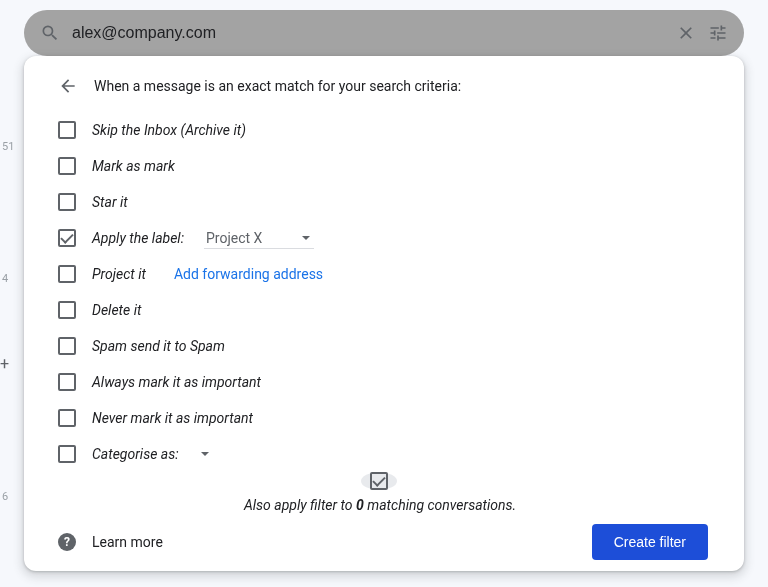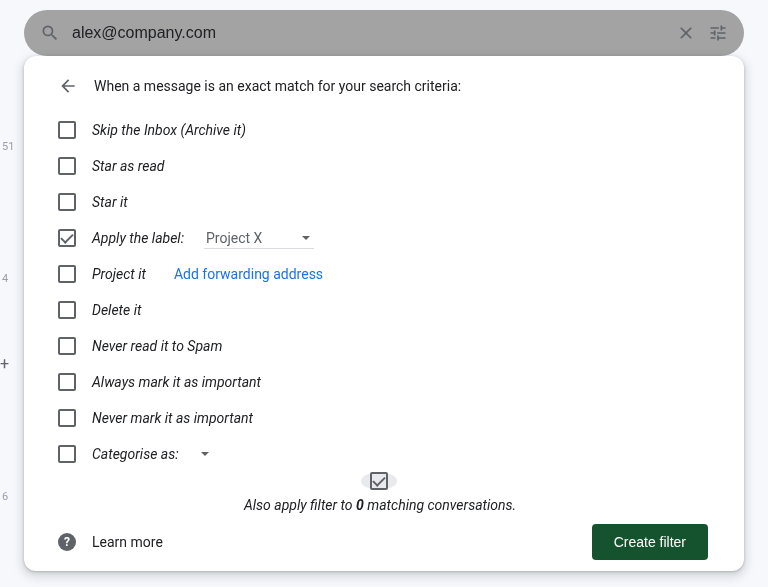--- a/index.html
+++ b/index.html
@@ -192,21 +192,21 @@
       align-items: center;
       justify-content: center;
       cursor: pointer;
     }
     .learn-more {
       font-size: 14px;
       color: #202124;
       cursor: pointer;
     }
     .create-btn {
-      background: #14532d;
+      background: #1d4ed8;
       color: #fff;
       border: none;
       border-radius: 4px;
       padding: 10px 22px;
       font-size: 14px;
       font-weight: 500;
       cursor: pointer;
     }
     .matching-row .option-label b { font-weight: bold; }
     .matching-row { gap: 7px; flex-direction: column; }
@@ -252,21 +252,21 @@
 
   <div class="options">
 
     <div class="option-row">
       <span class="checkbox"></span>
       <span class="option-label">Skip the Inbox (Archive it)</span>
     </div>
 
     <div class="option-row">
       <span class="checkbox"></span>
-      <span class="option-label">Star as read</span>
+      <span class="option-label">Mark as mark</span>
     </div>
 
     <div class="option-row">
       <span class="checkbox"></span>
       <span class="option-label">Star it</span>
     </div>
 
     <div class="option-row">
       <span class="checkbox checked"></span>
       <span class="option-label">Apply the label:</span>
@@ -282,21 +282,21 @@
       <span class="link">Add forwarding address</span>
     </div>
 
     <div class="option-row">
       <span class="checkbox"></span>
       <span class="option-label">Delete it</span>
     </div>
 
     <div class="option-row">
       <span class="checkbox"></span>
-      <span class="option-label">Never read it to Spam</span>
+      <span class="option-label">Spam send it to Spam</span>
     </div>
 
     <div class="option-row">
       <span class="checkbox"></span>
       <span class="option-label">Always mark it as important</span>
     </div>
 
     <div class="option-row">
       <span class="checkbox"></span>
       <span class="option-label">Never mark it as important</span>

